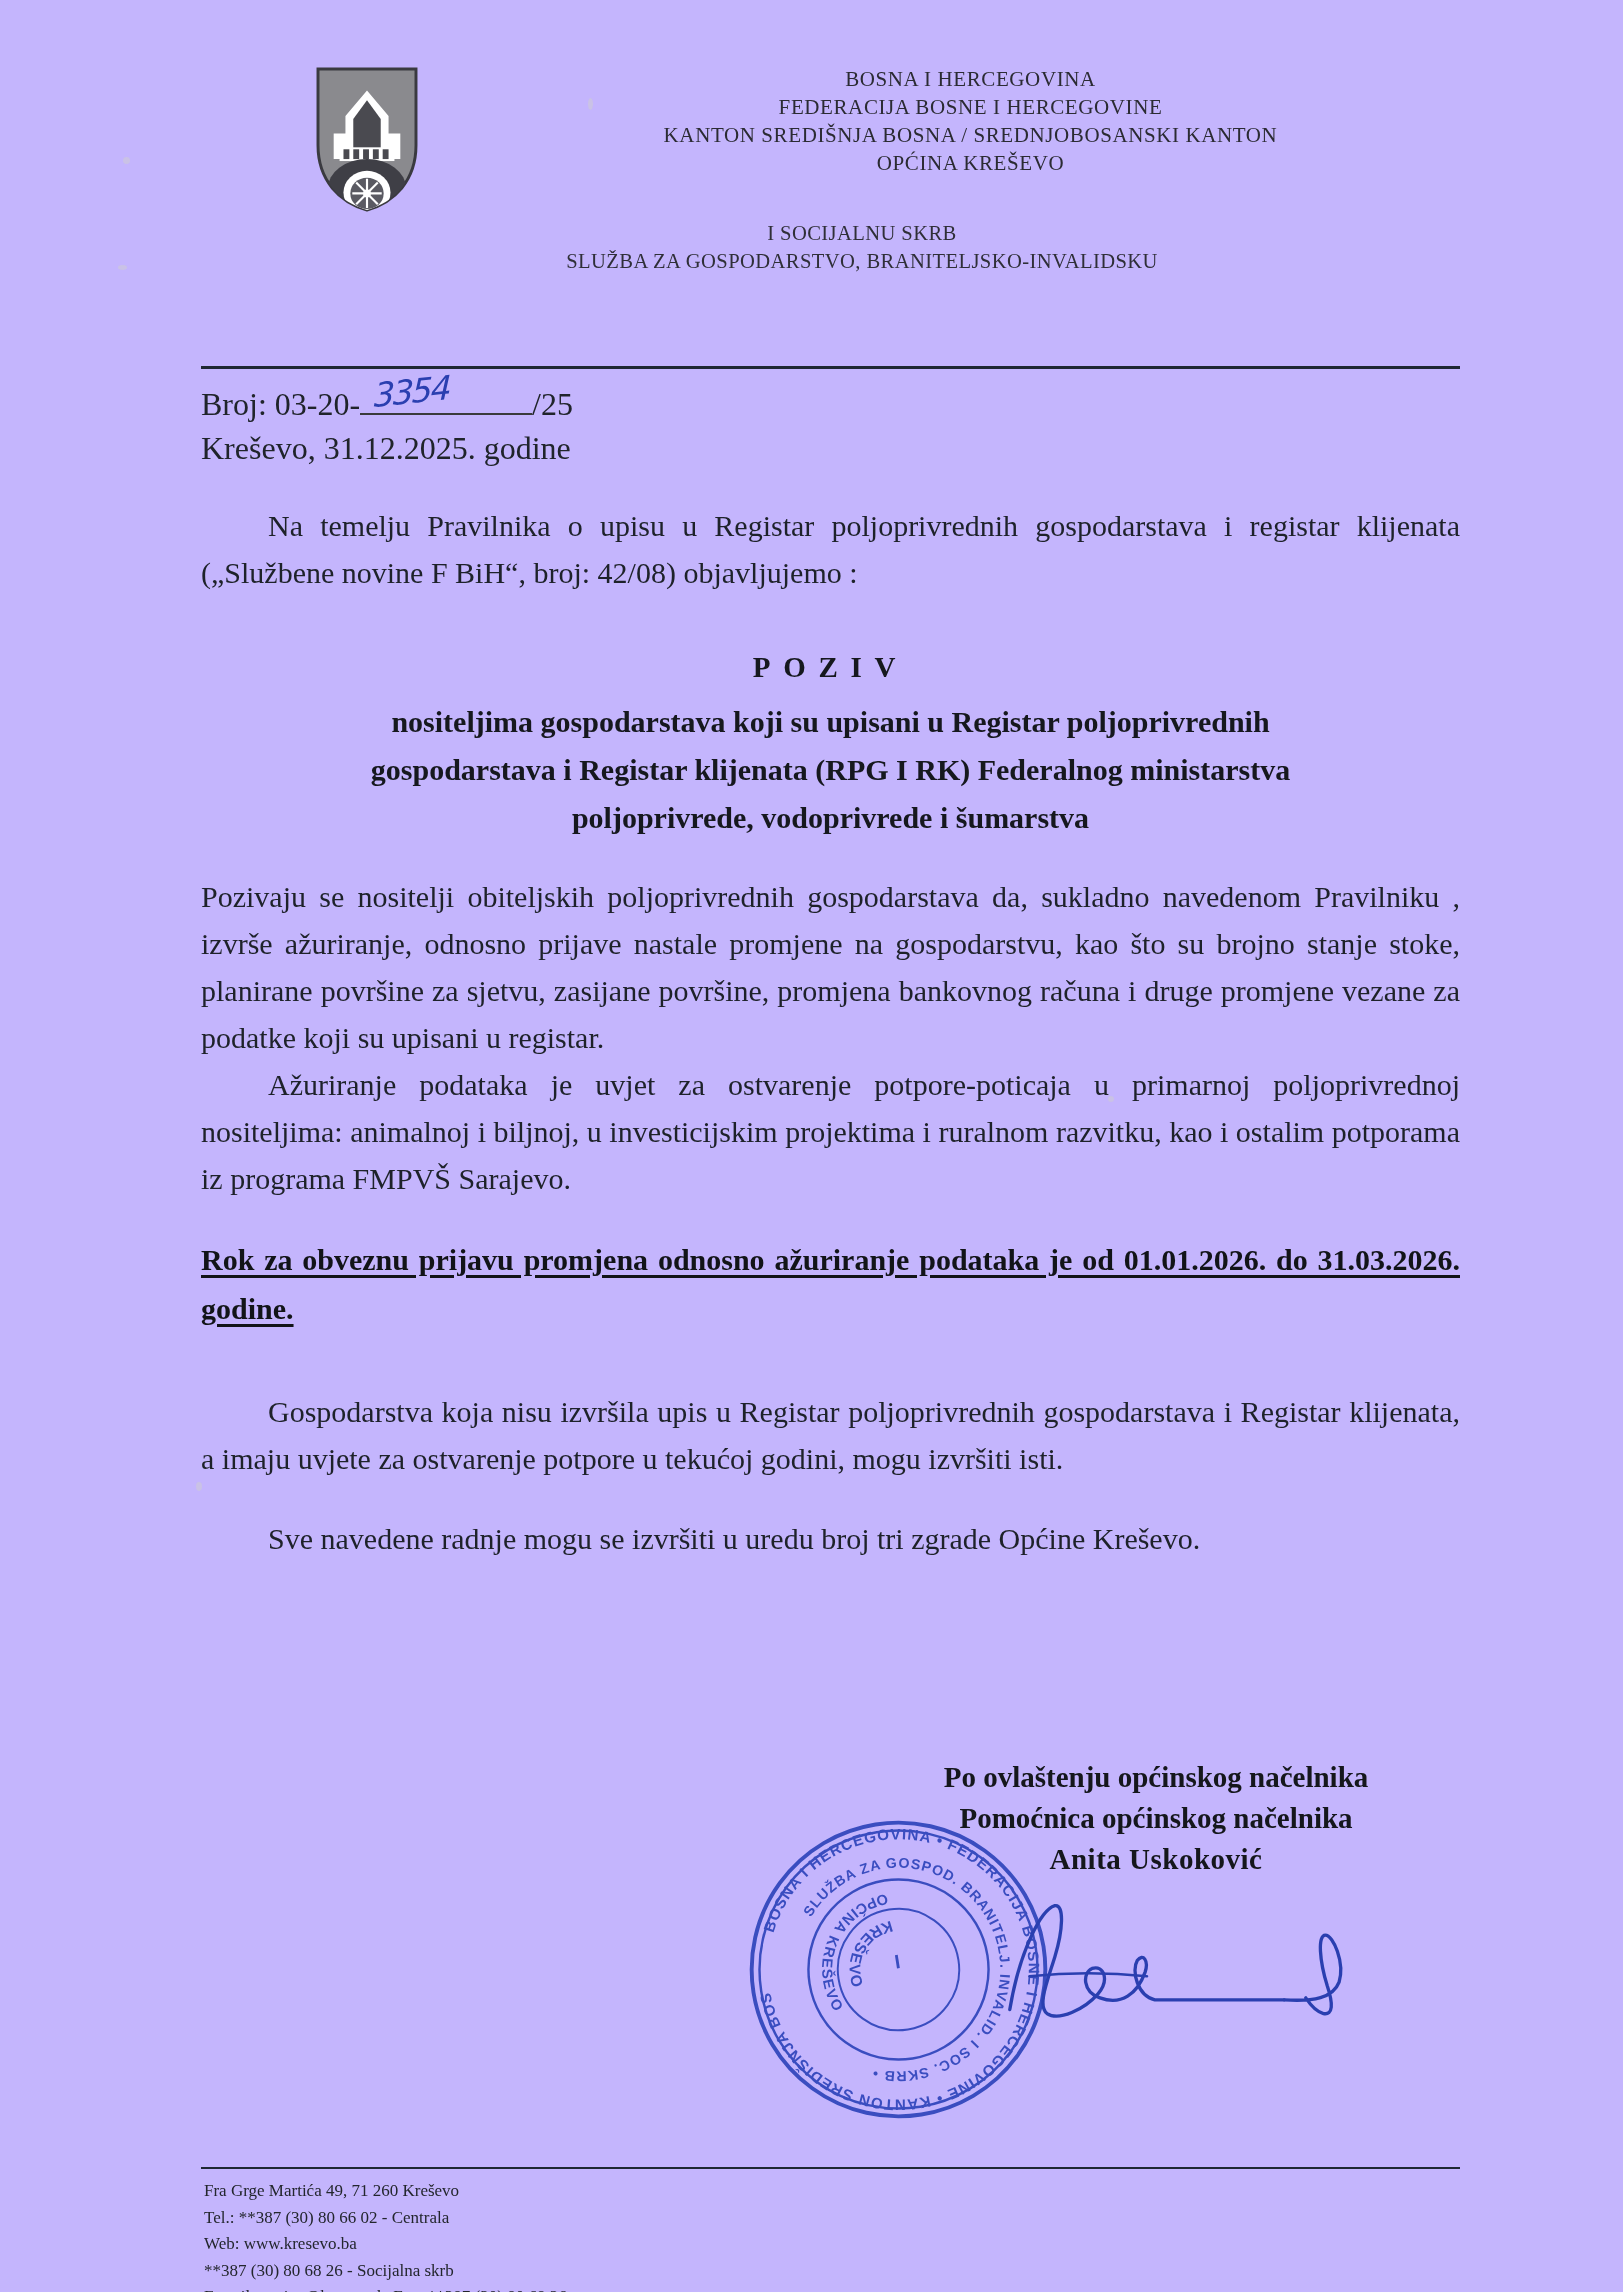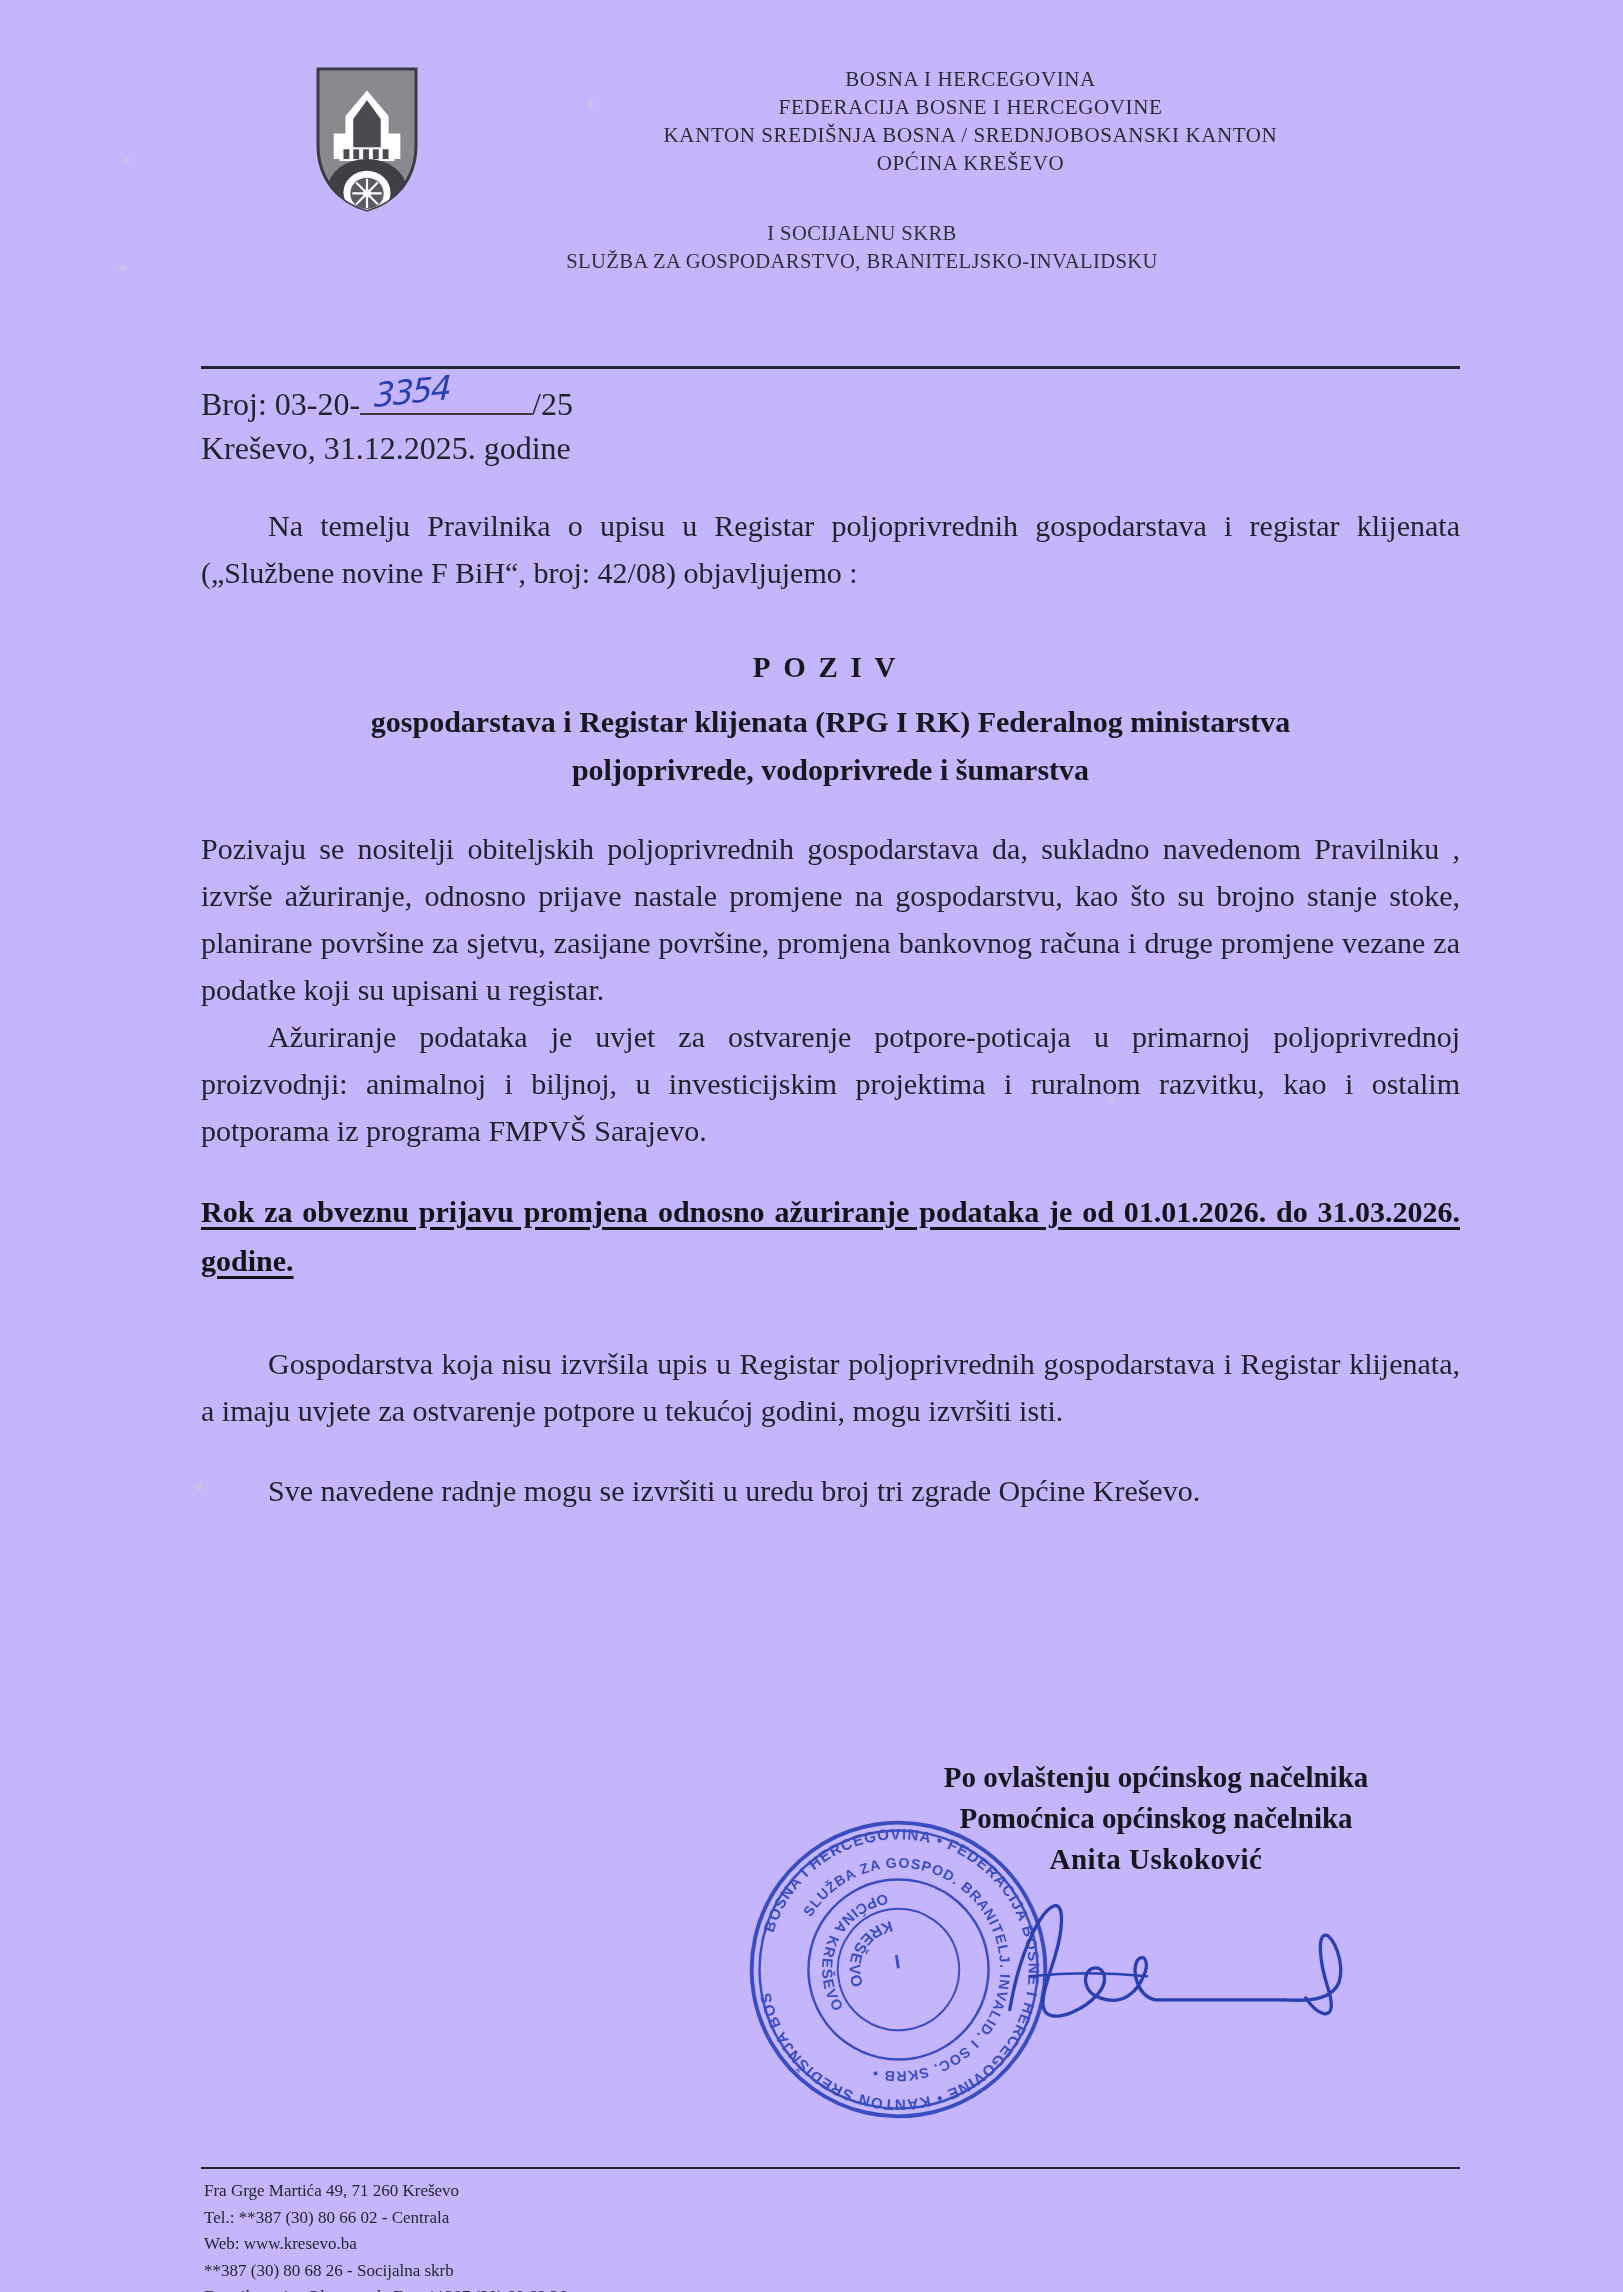--- a/index.html
+++ b/index.html
@@ -290,28 +290,29 @@
     </div>
     <div class="meta-line">Kreševo, 31.12.2025. godine</div>
   </div>
 
   <div class="content">
 
     <p class="body indent">Na temelju Pravilnika o upisu u Registar poljoprivrednih gospodarstava i registar klijenata („Službene novine F BiH“, broj: 42/08) objavljujemo :</p>
 
     <div class="poziv-wrap">
       <div class="poziv">POZIV</div>
+      <div class="poziv-sub">nositeljima gospodarstava koji su upisani u  Registar poljoprivrednih</div>
       <div class="poziv-sub">gospodarstava i Registar klijenata (RPG I RK) Federalnog ministarstva</div>
       <div class="poziv-sub">poljoprivrede,  vodoprivrede i šumarstva</div>
     </div>
 
     <div class="gap-md"></div>
 
     <p class="body">Pozivaju se nositelji obiteljskih poljoprivrednih gospodarstava da, sukladno navedenom Pravilniku , izvrše ažuriranje, odnosno prijave nastale promjene na gospodarstvu, kao što su brojno stanje stoke, planirane površine za sjetvu, zasijane površine, promjena bankovnog računa i druge promjene vezane za podatke koji su upisani u  registar.</p>
-    <p class="body indent">Ažuriranje podataka  je  uvjet za ostvarenje potpore-poticaja u primarnoj poljoprivrednoj proizvodnji: animalnoj i biljnoj, u investicijskim projektima i ruralnom razvitku, kao i ostalim potporama iz programa  FMPVŠ Sarajevo.</p>
+    <p class="body indent">Ažuriranje podataka  je  uvjet za ostvarenje potpore-poticaja u primarnoj poljoprivrednoj nositeljima: animalnoj i biljnoj, u investicijskim projektima i ruralnom razvitku, kao i ostalim potporama iz programa  FMPVŠ Sarajevo.</p>
 
     <div class="gap-md"></div>
 
     <p class="deadline"><span class="u">Rok za obveznu prijavu promjena odnosno ažuriranje podataka je od 01.01.2026. do 31.03.2026. godine.</span></p>
 
     <div class="gap-lg"></div>
 
     <p class="body indent">Gospodarstva koja nisu izvršila upis u Registar poljoprivrednih gospodarstava i Registar klijenata, a imaju uvjete za ostvarenje potpore u tekućoj godini, mogu izvršiti isti.</p>
 
     <div class="gap-md"></div>

